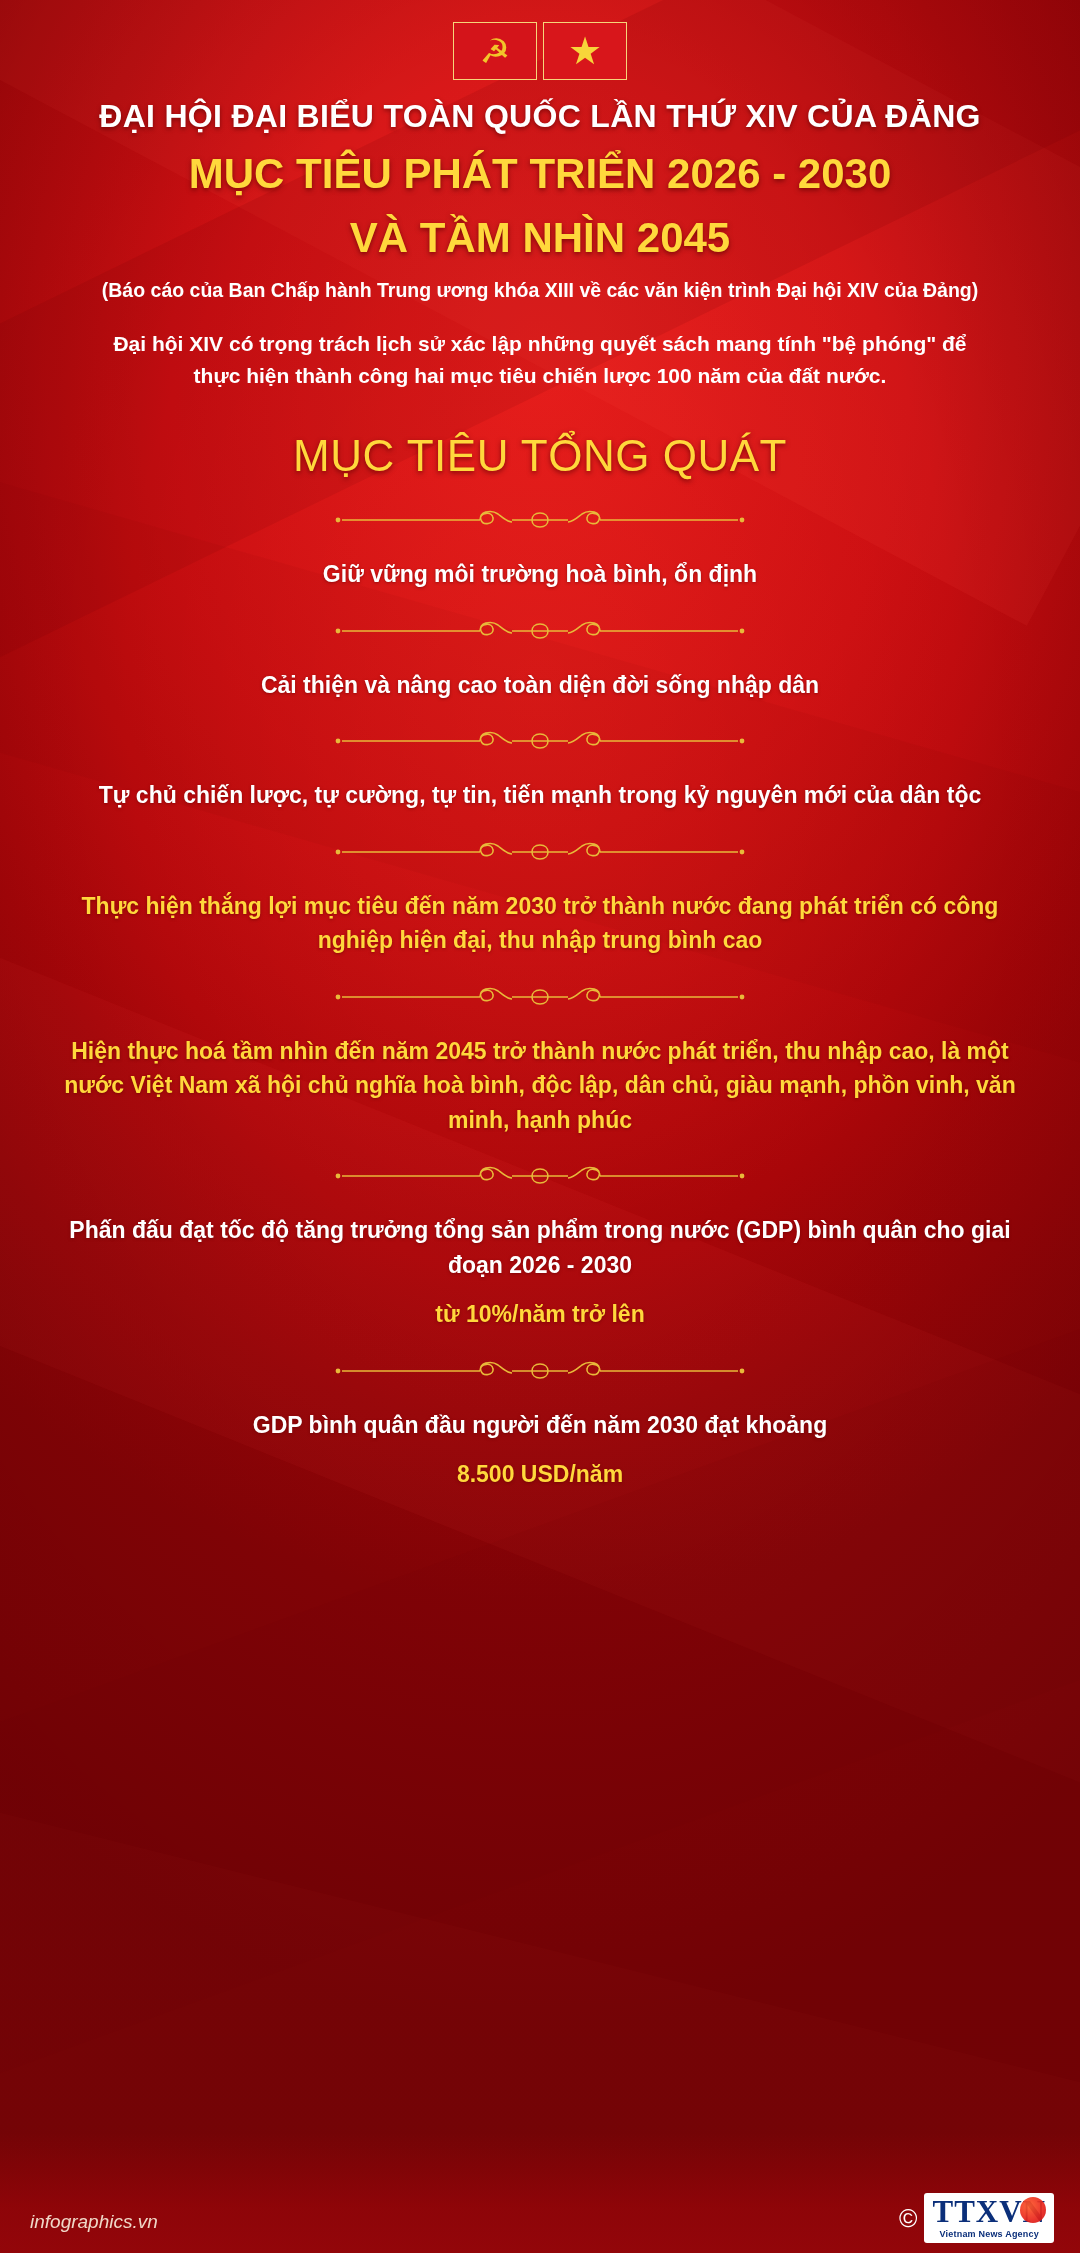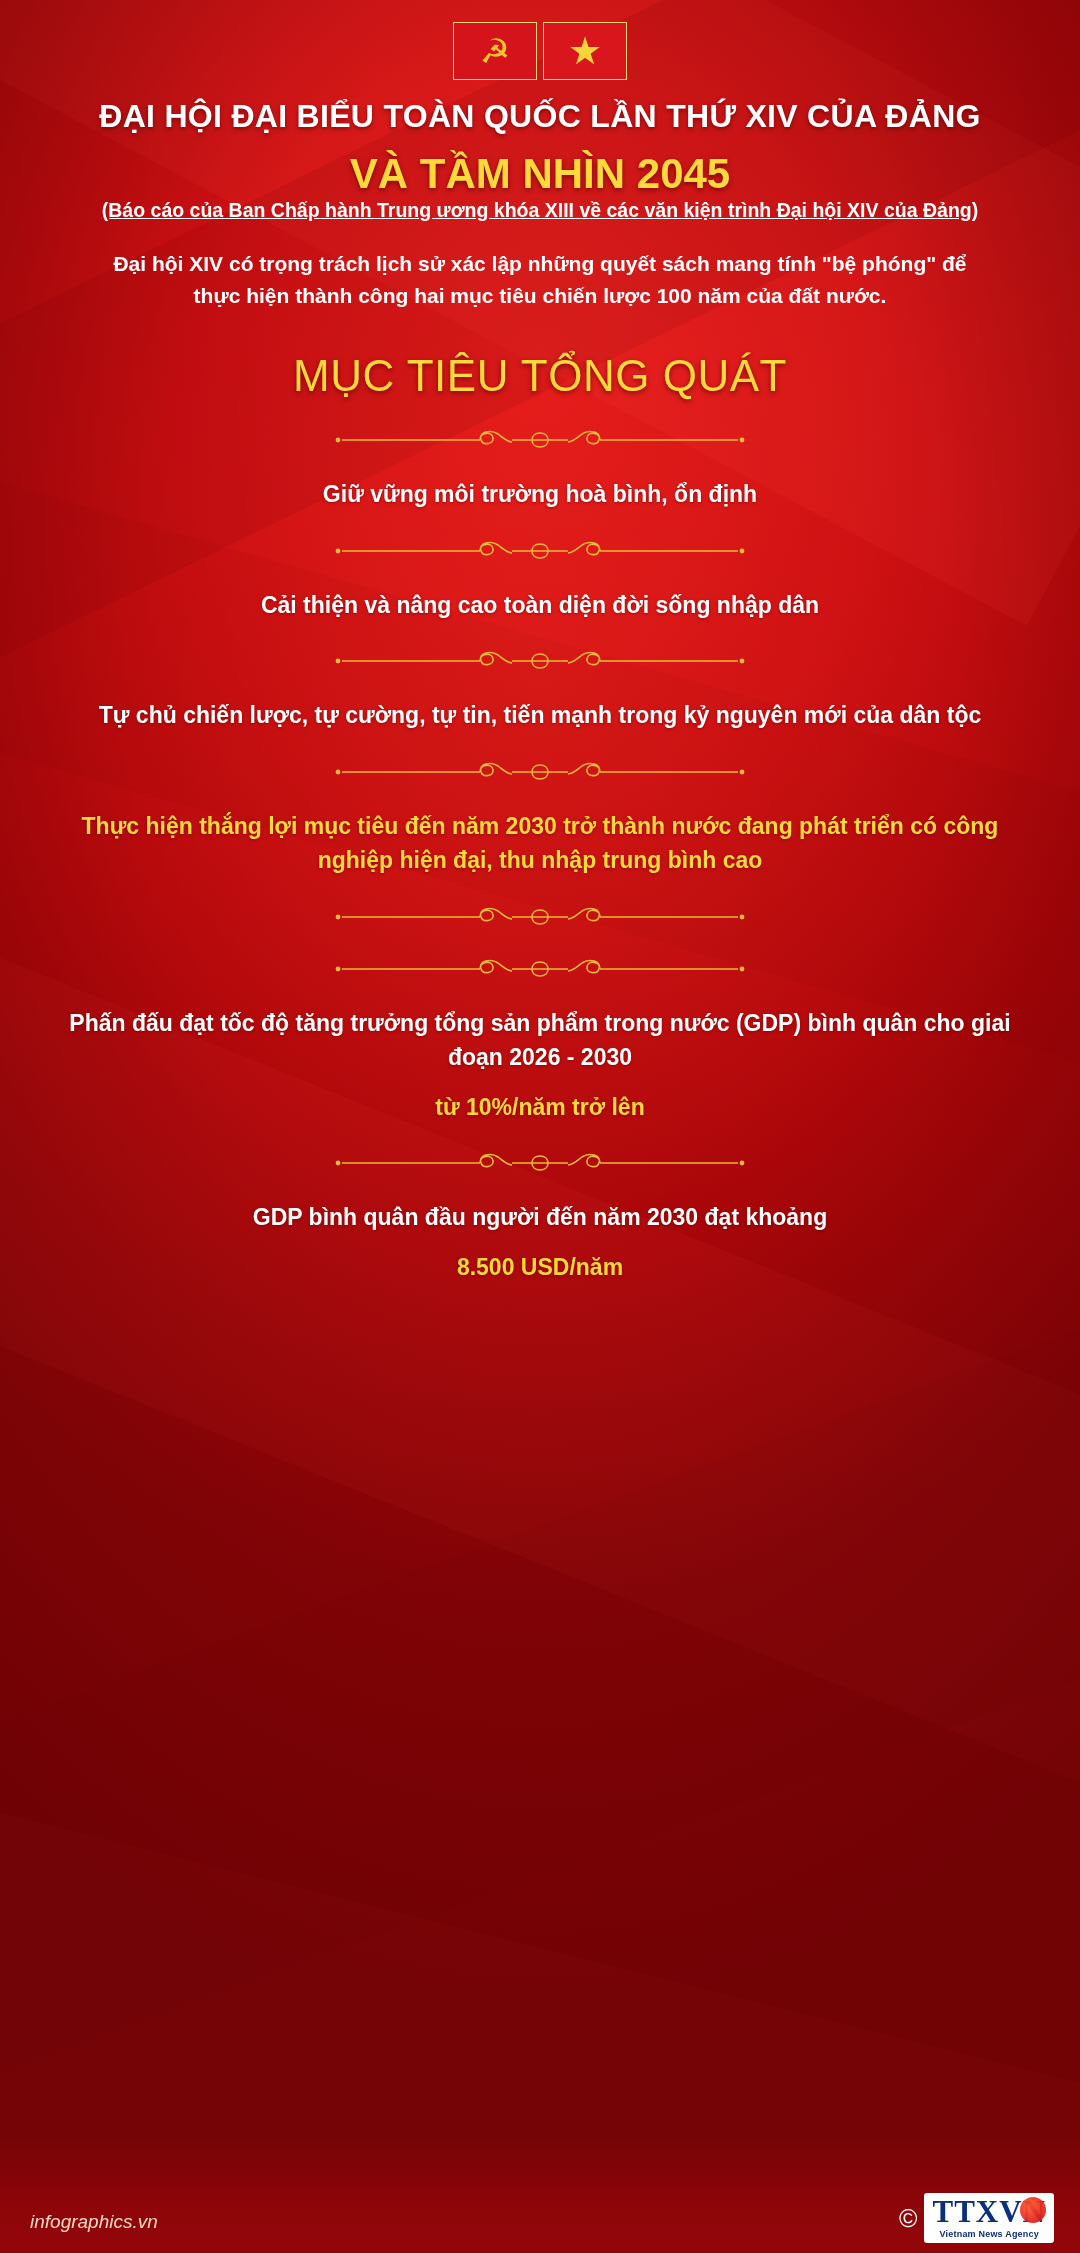--- a/index.html
+++ b/index.html
@@ -90,25 +90,24 @@
   .title-gold {
     margin: 13px 0 0;
     font-size: 42px;
     font-weight: bold;
     color: #ffd83c;
     line-height: 1.22;
     text-transform: uppercase;
     text-shadow: 0 2px 5px rgba(90,0,0,.7);
   }
   .subtitle {
-    margin: 0 0 0;
+    margin: 16px 0 0;
     font-size: 19.5px;
     color: #ffffff;
     font-weight: bold;
-    text-decoration: underline;
   }
   .lede {
     margin: 26px auto 0;
     max-width: 900px;
     font-size: 21px;
     line-height: 1.5;
     color: #ffffff;
     font-weight: bold;
   }
   .section-title {
@@ -236,20 +235,21 @@
     <div class="flags">
       <div class="flag party">
         <span class="hammer-sickle">☭</span>
       </div>
       <div class="flag">
         <span class="star">★</span>
       </div>
     </div>
 
     <h1 class="title-main">ĐẠI HỘI ĐẠI BIỂU TOÀN QUỐC LẦN THỨ XIV CỦA ĐẢNG</h1>
+    <div class="title-gold">MỤC TIÊU PHÁT TRIỂN 2026 - 2030</div>
     <div class="title-gold">VÀ TẦM NHÌN 2045</div>
     <div class="subtitle">(Báo cáo của Ban Chấp hành Trung ương khóa XIII về các văn kiện trình Đại hội XIV của Đảng)</div>
 
     <div class="lede">Đại hội XIV có trọng trách lịch sử xác lập những quyết sách mang tính "bệ phóng" để thực hiện thành công hai mục tiêu chiến lược 100 năm của đất nước.</div>
 
     <div class="section-title">MỤC TIÊU TỔNG QUÁT</div>
 
     <div class="goals-wrap">
 
       <div class="goal-block">
@@ -323,20 +323,21 @@
             <path d="M12 13 H150"></path>
               <path d="M270 13 H408"></path>
             <path d="M150 13 c0 -8 12 -9 13 -2 c1 6 -10 8 -12 2 c-3 -8 10 -11 17 -6 c5 4 9 8 14 8"></path>
             <path d="M270 13 c0 -8 -12 -9 -13 -2 c-1 6 10 8 12 2 c3 -8 -10 -11 -17 -6 c-5 4 -9 8 -14 8"></path>
             <path d="M182 13 h56"></path>
             <path d="M210 6 c-5 0 -8 3 -8 7 c0 4 3 7 8 7 c5 0 8 -3 8 -7 c0 -4 -3 -7 -8 -7 z"></path>
           </g>
           <circle cx="8" cy="13" r="2.4" fill="#e8b93a"></circle>
           <circle cx="412" cy="13" r="2.4" fill="#e8b93a"></circle>
         </svg>
+        <div class="goal gold">Hiện thực hoá tầm nhìn đến năm 2045 trở thành nước phát triển, thu nhập cao, là một nước Việt Nam xã hội chủ nghĩa hoà bình, độc lập, dân chủ, giàu mạnh, phồn vinh, văn minh, hạnh phúc</div>
       </div>
 
       <div class="goal-block">
         <svg class="divider" viewBox="0 0 420 26">
           <g fill="none" stroke="#e8b93a" stroke-width="1.6">
             <path d="M12 13 H150"></path>
               <path d="M270 13 H408"></path>
             <path d="M150 13 c0 -8 12 -9 13 -2 c1 6 -10 8 -12 2 c-3 -8 10 -11 17 -6 c5 4 9 8 14 8"></path>
             <path d="M270 13 c0 -8 -12 -9 -13 -2 c-1 6 10 8 12 2 c3 -8 -10 -11 -17 -6 c-5 4 -9 8 -14 8"></path>
             <path d="M182 13 h56"></path>

